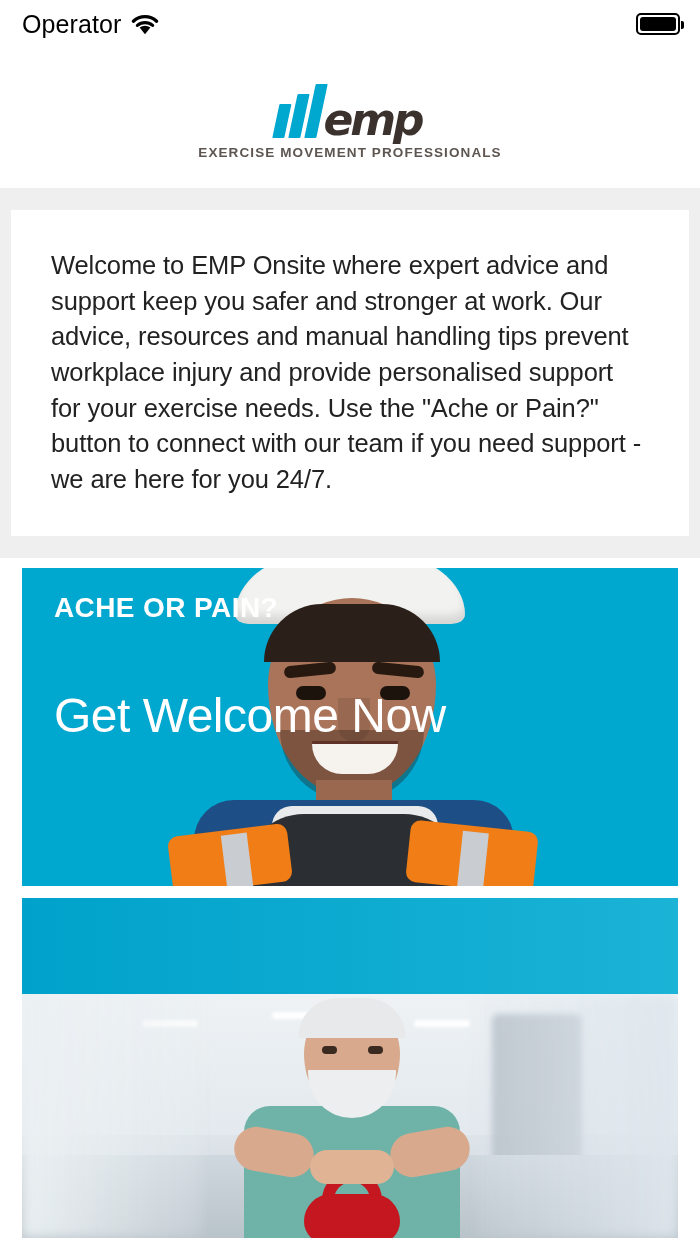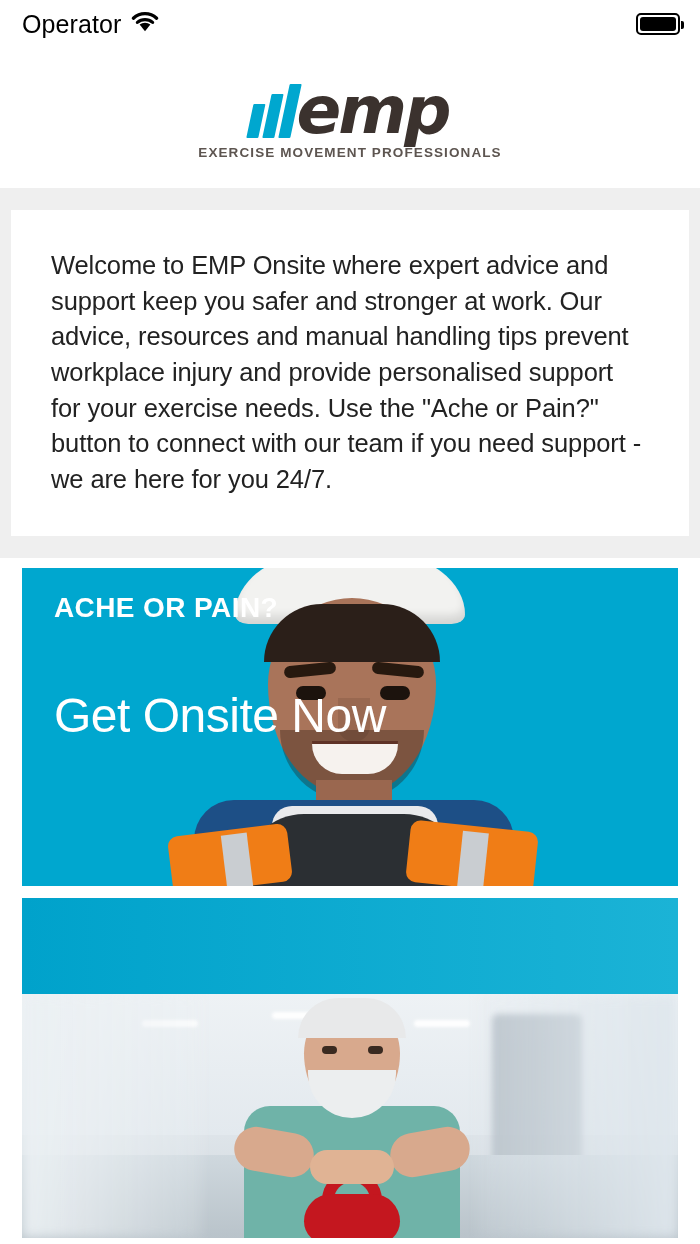--- a/index.html
+++ b/index.html
@@ -15,20 +15,21 @@
   .status-bar {
     height: 48px;
     display: flex;
     align-items: center;
     padding: 0 22px;
     background: #ffffff;
     position: relative;
   }
   .status-left {
     display: flex;
+    align-items: center;
     gap: 9px;
     font-size: 25px;
     color: #000;
     letter-spacing: 0.1px;
   }
   .wifi-icon { display: block; }
   .status-time {
     position: absolute;
     left: 0; right: 0;
     text-align: center;
@@ -98,21 +99,21 @@
     background: #00a7cf;
     border-radius: 1px;
   }
   .logo-bars i:nth-child(1) { height: 34px; }
   .logo-bars i:nth-child(2) { height: 44px; }
   .logo-bars i:nth-child(3) { height: 54px; }
   .logo-emp {
     font-family: "DejaVu Sans", sans-serif;
     font-weight: bold;
     font-style: italic;
-    font-size: 66px;
+    font-size: 44px;
     line-height: 0.82;
     letter-spacing: -3px;
     color: #3b322e;
   }
   .logo-tag {
     margin-top: 7px;
     font-size: 13.5px;
     font-weight: bold;
     letter-spacing: 1.1px;
     color: #5d5550;
@@ -493,21 +494,21 @@
       <div class="w-jacket"></div>
       <div class="w-collar"></div>
       <div class="w-jacket2"></div>
       <div class="w-vest-l"></div>
       <div class="w-vest-r"></div>
       <div class="w-refl-l"></div>
       <div class="w-refl-r"></div>
     </div>
   </div>
   <div class="card-label">ACHE OR PAIN?</div>
-  <div class="card-cta">Get Onsite Now</div>
+  <div class="card-cta">Get Welcome Now</div>
 </div>
 
 <div class="card card-exercises">
   <div class="ex-header"></div>
   <div class="photo-gym">
     <div class="gym-wall"></div>
     <div class="gym-light" style="left:120px;"></div>
     <div class="gym-light" style="left:250px;top:18px;"></div>
     <div class="gym-light" style="left:392px;"></div>
     <div class="gym-machine"></div>

